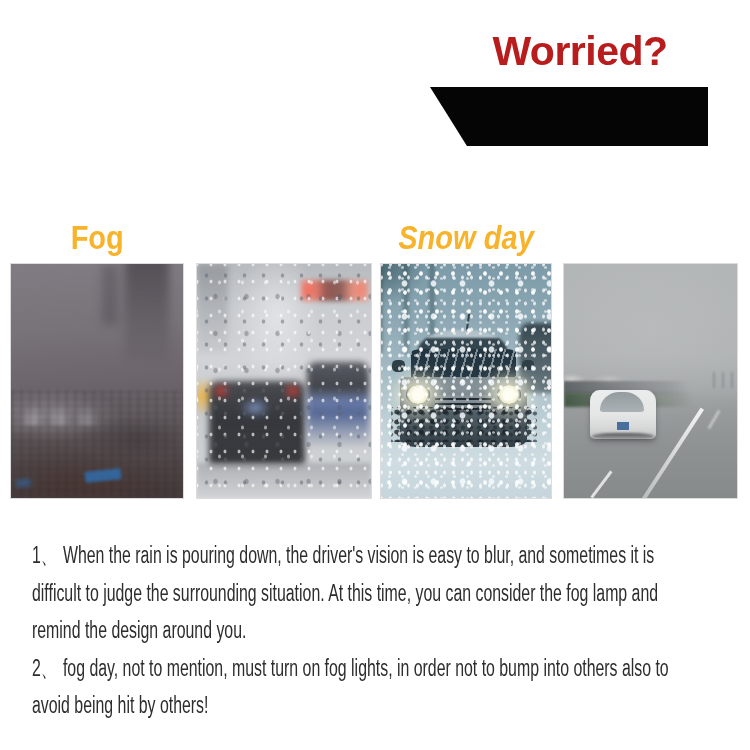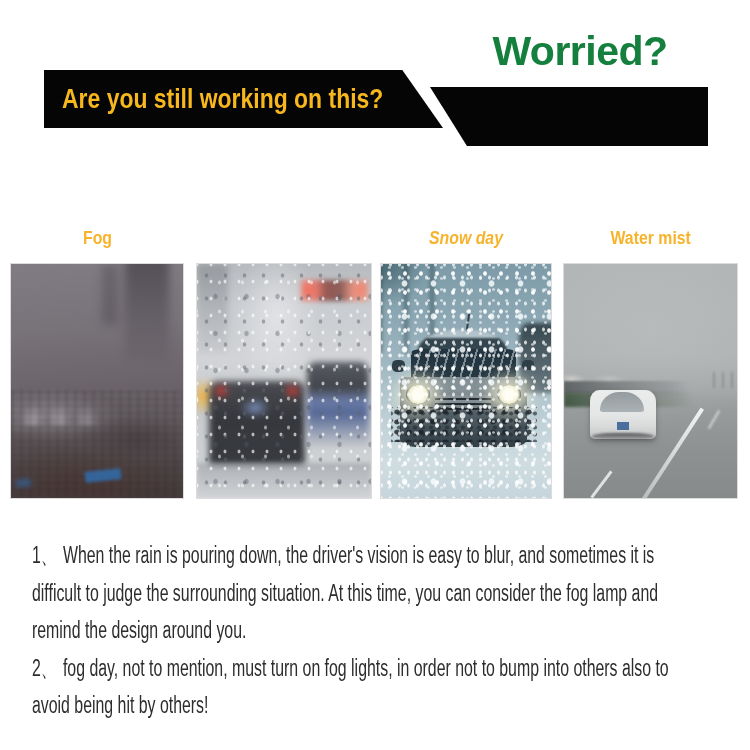--- a/index.html
+++ b/index.html
@@ -3,40 +3,40 @@
 <meta charset="utf-8">
 <style>
   html,body{margin:0;padding:0;background:#ffffff;}
   .canvas{
     position:relative;width:750px;height:750px;background:#ffffff;overflow:hidden;
     font-family:"Liberation Sans", sans-serif;
   }
   
   .worried{
     position:absolute;left:460px;top:28px;width:240px;height:50px;
-    text-align:center;font-size:41px;font-weight:bold;color:#15803d;letter-spacing:-0.5px;
+    text-align:center;font-size:41px;font-weight:bold;color:#b91c1c;letter-spacing:-0.5px;
   }
   .ribbon{position:absolute;background:#050505;}
   .ribbon-left{
     left:44px;top:70px;width:399px;height:58px;
     clip-path:polygon(0 0, 89.8% 0, 100% 100%, 0 100%);
   }
   .ribbon-left .ribbon-text{
     display:inline-block;margin-left:18px;line-height:58px;white-space:nowrap;
     font-size:27px;font-weight:bold;color:#F8B71D;
     transform:scaleX(0.85);transform-origin:left center;
   }
   .ribbon-right{
     left:430px;top:87px;width:278px;height:59px;
     clip-path:polygon(0 0, 100% 0, 100% 100%, 13.3% 100%);
   }
   
   .w-label{
     position:absolute;top:221px;height:34px;line-height:34px;text-align:center;
-    font-size:18px;font-weight:bold;color:#F7B32B;white-space:nowrap;
+    font-size:33px;font-weight:bold;color:#F7B32B;white-space:nowrap;
   }
   .w-label span{display:inline-block;transform:scaleX(0.88);transform-origin:center;}
   .photo{
     position:absolute;top:263px;height:236px;overflow:hidden;
     border:1px solid #dcdcdc;box-sizing:border-box;background:#bbb;
   }
   .photo *{position:absolute;}
   
   .p-fog{background:linear-gradient(176deg,#817c83 0%,#787279 28%,#6c656b 50%,#5e575a 72%,#4d4649 100%);}
   .fog-tower{right:8%;top:-3%;width:26%;height:45%;
@@ -176,33 +176,27 @@
   .notes p{margin:0;}
   .note-marker{margin-right:9px;}
 </style>
 </head>
 <body>
 
 <div class="canvas">
 
   <div class="worried">Worried?</div>
 
-  <div class="ribbon ribbon-left">
-    <span class="ribbon-text">Are you still working on this?</span>
-  </div>
   <div class="ribbon ribbon-right"></div>
 
   <div class="w-label" style="left:10px;width:174px;">
     <span>Fog</span>
   </div>
   <div class="w-label" style="left:380px;width:172px;font-style:italic;">
     <span>Snow day</span>
-  </div>
-  <div class="w-label" style="left:563px;width:175px;">
-    <span>Water mist</span>
   </div>
 
   <div class="photo p-fog" style="left:10px;width:174px;" aria-label="dense fog over a city skyline, aerial view">
     <div class="fog-tower"></div>
     <div class="fog-tower2"></div>
     <div class="fog-city"></div>
     <div class="fog-arcs"></div>
     <div class="fog-tex"></div>
     <div class="fog-roof-blue"></div>
     <div class="fog-roof-blue2"></div>

